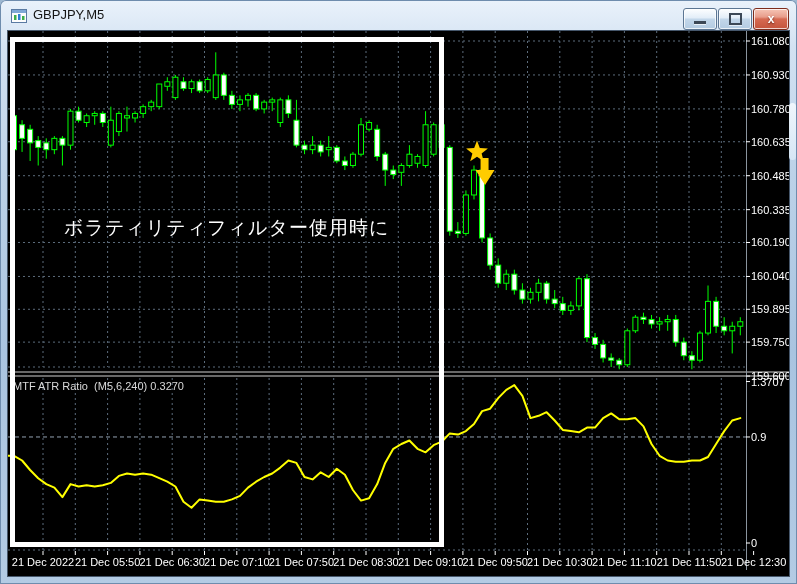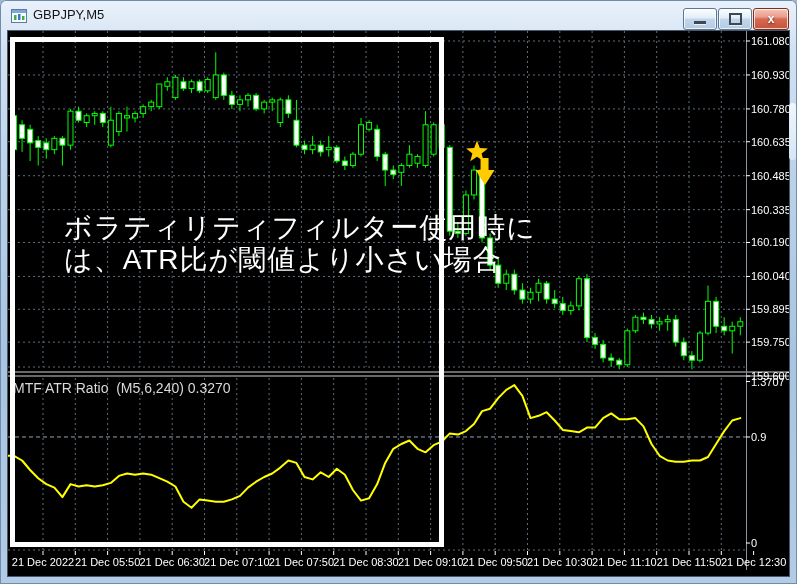--- a/index.html
+++ b/index.html
@@ -14,22 +14,22 @@
     background:linear-gradient(180deg,#fdfeff 0%,#e2edf8 45%,#c3d7ea 50%,#b3cbe2 100%);
     display:flex;align-items:center;justify-content:center;box-shadow:inset 0 0 0 1px rgba(255,255,255,.75);cursor:default;}
   .wbtn.close{width:34px;border:1px solid #7e2c1c;
     background:linear-gradient(180deg,#f6c5b6 0%,#e89d8b 40%,#d66a52 50%,#c4543c 100%);}
   .glyph-min{width:12px;height:3px;background:#3c4856;margin-top:7px;box-shadow:0 1px 0 rgba(255,255,255,.7);}
   .glyph-res{width:9px;height:8px;border:2px solid #3c4856;box-shadow:0 1px 0 rgba(255,255,255,.6);}
   .glyph-close{font-size:12px;font-weight:bold;color:#fff;text-shadow:0 1px 2px #6d2516;line-height:1;}
   .client{position:absolute;left:8px;top:31px;width:781px;height:545px;background:#000;box-shadow:0 0 0 1px #46576b;}
   #chart-svg{position:absolute;left:0;top:0;width:781px;height:545px;display:block;}
   .ohlc{position:absolute;left:8px;top:5px;font-size:11px;color:#e8e8e8;white-space:pre;z-index:2;}
-  .ind-label{position:absolute;left:5px;top:349px;font-size:14px;color:#d9d9d9;z-index:2;white-space:pre;}
-  .jp{position:absolute;left:56px;top:181px;z-index:2;color:#ffffff;font-size:28px;line-height:32px;letter-spacing:1px;white-space:pre;}
+  .ind-label{position:absolute;left:5px;top:349px;font-size:11px;color:#d9d9d9;z-index:2;white-space:pre;}
+  .jp{position:absolute;left:56px;top:181px;z-index:2;color:#ffffff;font-size:19px;line-height:32px;letter-spacing:1px;white-space:pre;}
   .hl-rect{position:absolute;left:2px;top:6px;width:434px;height:510px;border:5px solid #ffffff;box-sizing:border-box;z-index:3;}
   .glass{position:absolute;right:1px;top:103px;width:7px;height:57px;border-radius:4px;background:linear-gradient(180deg,#f2f8fd,#d7e7f6);opacity:.95;}
 </style>
 </head>
 <body>
 
 <div class="window">
   <div class="titlebar">
     <span class="app-icon">
       <svg width="16" height="16" viewBox="0 0 16 16">
@@ -365,19 +365,19 @@
           <text x="366" y="566" fill="#FFFFFF" font-size="11" text-anchor="middle">21 Dec 08:30</text>
           <text x="430.59999999999997" y="566" fill="#FFFFFF" font-size="11" text-anchor="middle">21 Dec 09:10</text>
           <text x="495.19999999999993" y="566" fill="#FFFFFF" font-size="11" text-anchor="middle">21 Dec 09:50</text>
           <text x="559.8" y="566" fill="#FFFFFF" font-size="11" text-anchor="middle">21 Dec 10:30</text>
           <text x="624.4" y="566" fill="#FFFFFF" font-size="11" text-anchor="middle">21 Dec 11:10</text>
           <text x="689" y="566" fill="#FFFFFF" font-size="11" text-anchor="middle">21 Dec 11:50</text>
           <text x="753.5999999999999" y="566" fill="#FFFFFF" font-size="11" text-anchor="middle">21 Dec 12:30</text>
         </g>
       </svg>
     <div class="ind-label"><span>MTF ATR Ratio  (M5,6,240)</span> <span>0.3270</span></div>
-    <div class="jp"><span>ボラティリティフィルター使用時に</span><br><span>は、ATR比が閾値より小さい場合</span><br></div>
+    <div class="jp"><span>ボラティリティフィルター使用時に</span><br><br></div>
     <div class="hl-rect"></div>
 
   </div>
 
   <div class="glass"></div>
 </div>
 
 </body></html>

